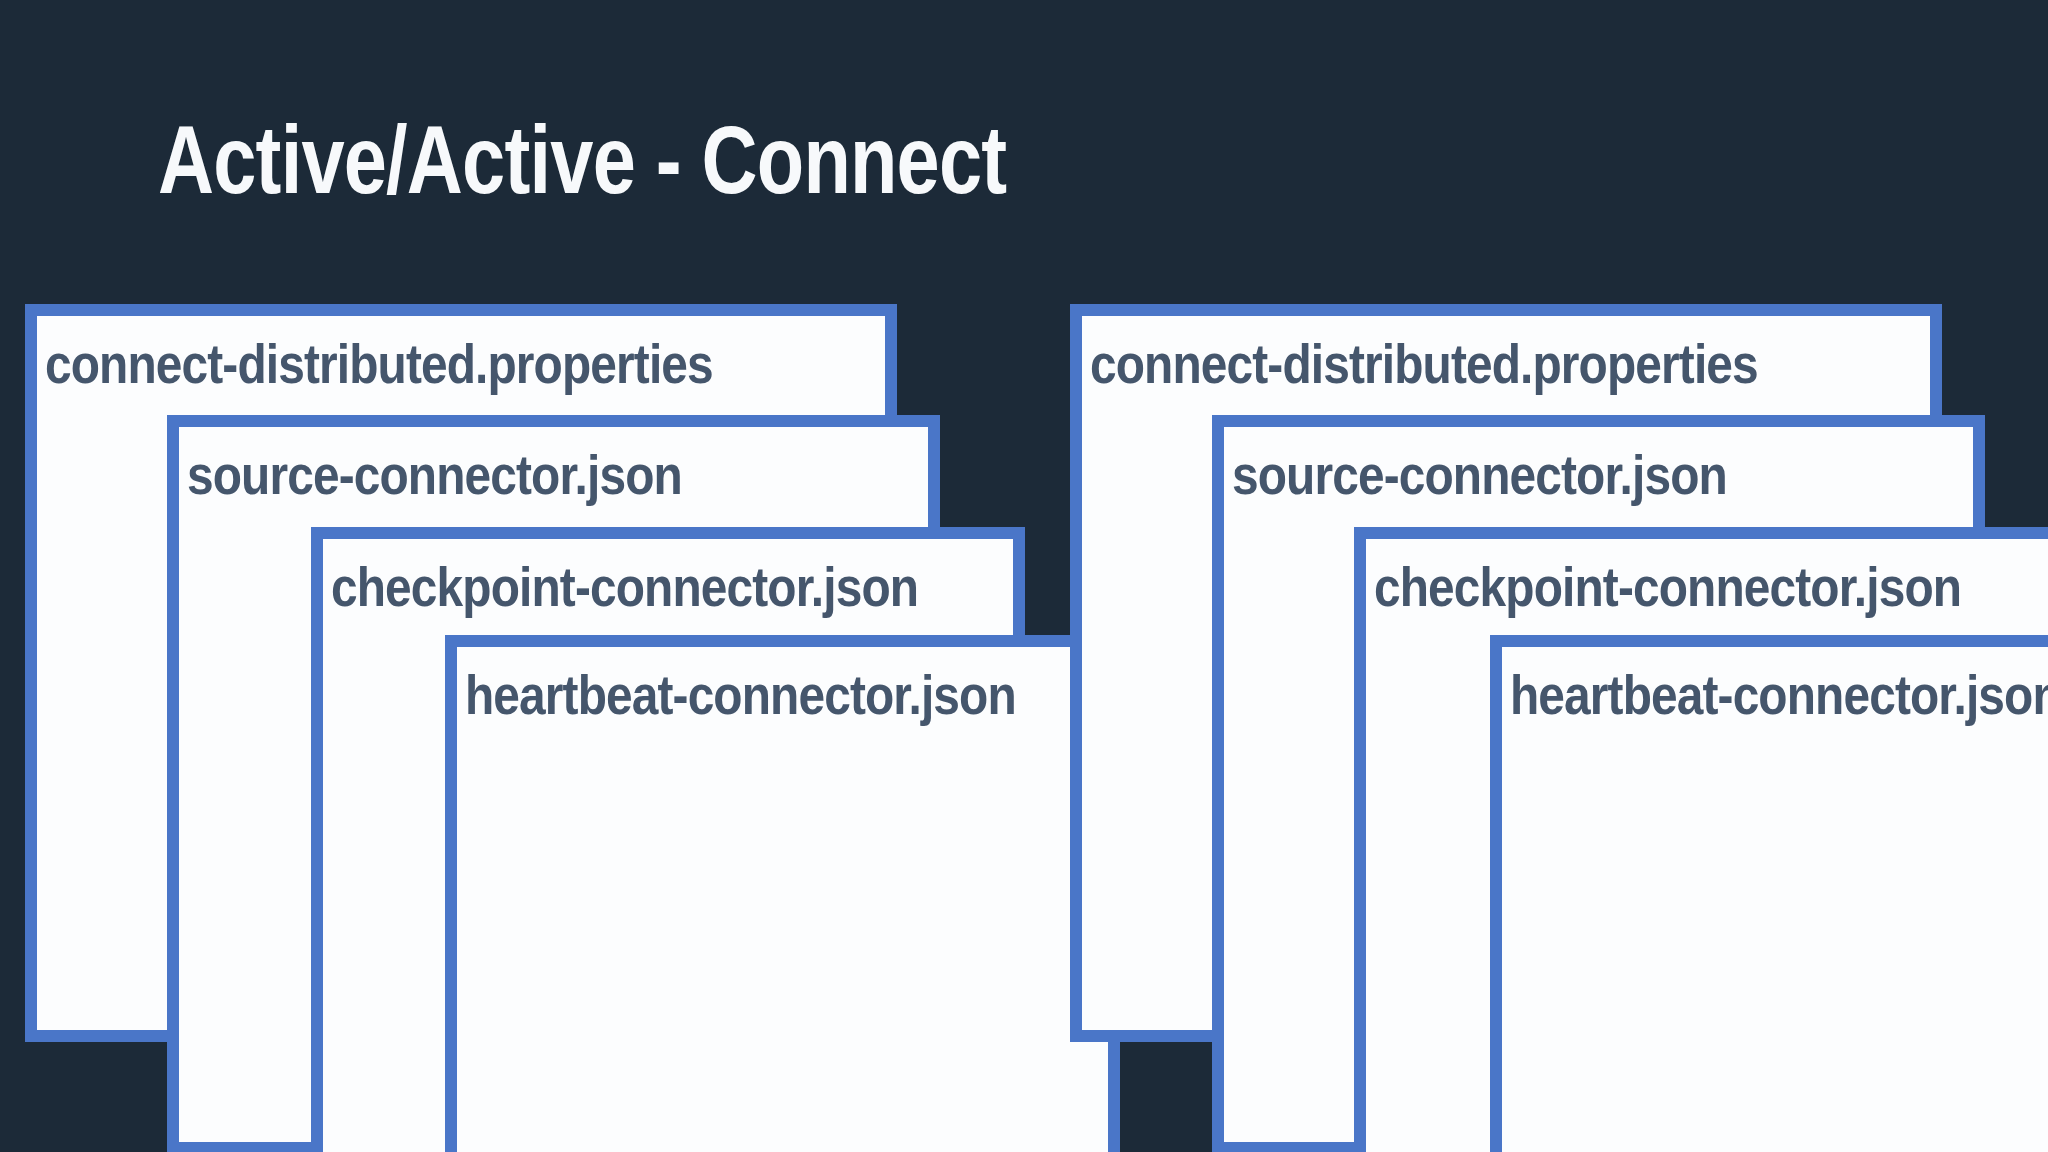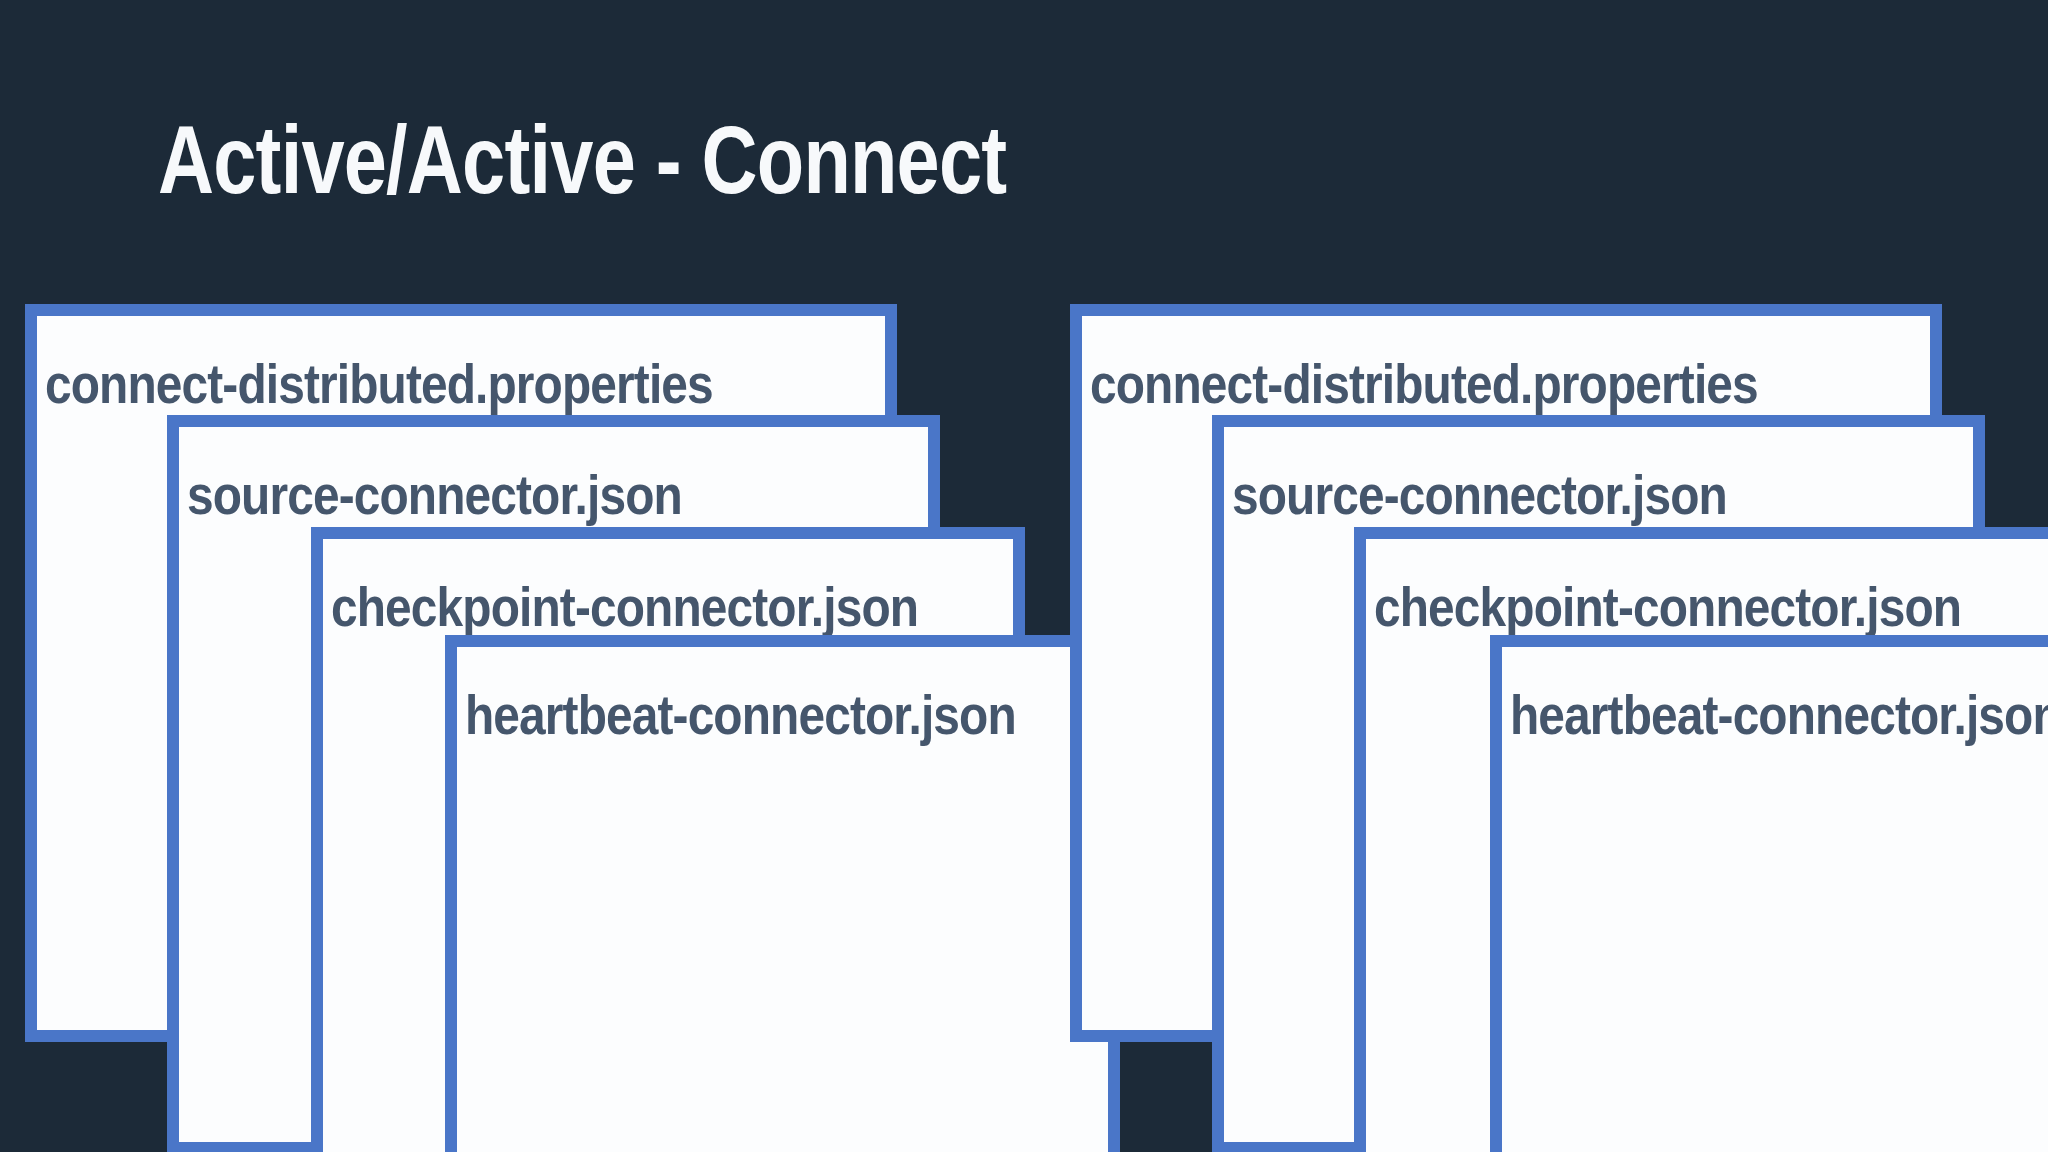--- a/index.html
+++ b/index.html
@@ -38,21 +38,20 @@
     border:12px solid var(--card-border);
     overflow:hidden;
   }
   .card-label{
     padding:18px 0 0 8px;
     font-size:55px;
     font-weight:bold;
     line-height:1.1;
     color:var(--label);
     white-space:nowrap;
-    margin-top:20px;
   }
   .card-label > span{
     display:inline-block;
     letter-spacing:-1px;
     transform:scaleX(0.87);
     transform-origin:left top;
     white-space:nowrap;
   }
   
   .l1{left:25px;  top:304px; width:872px; height:738px; z-index:1;}

